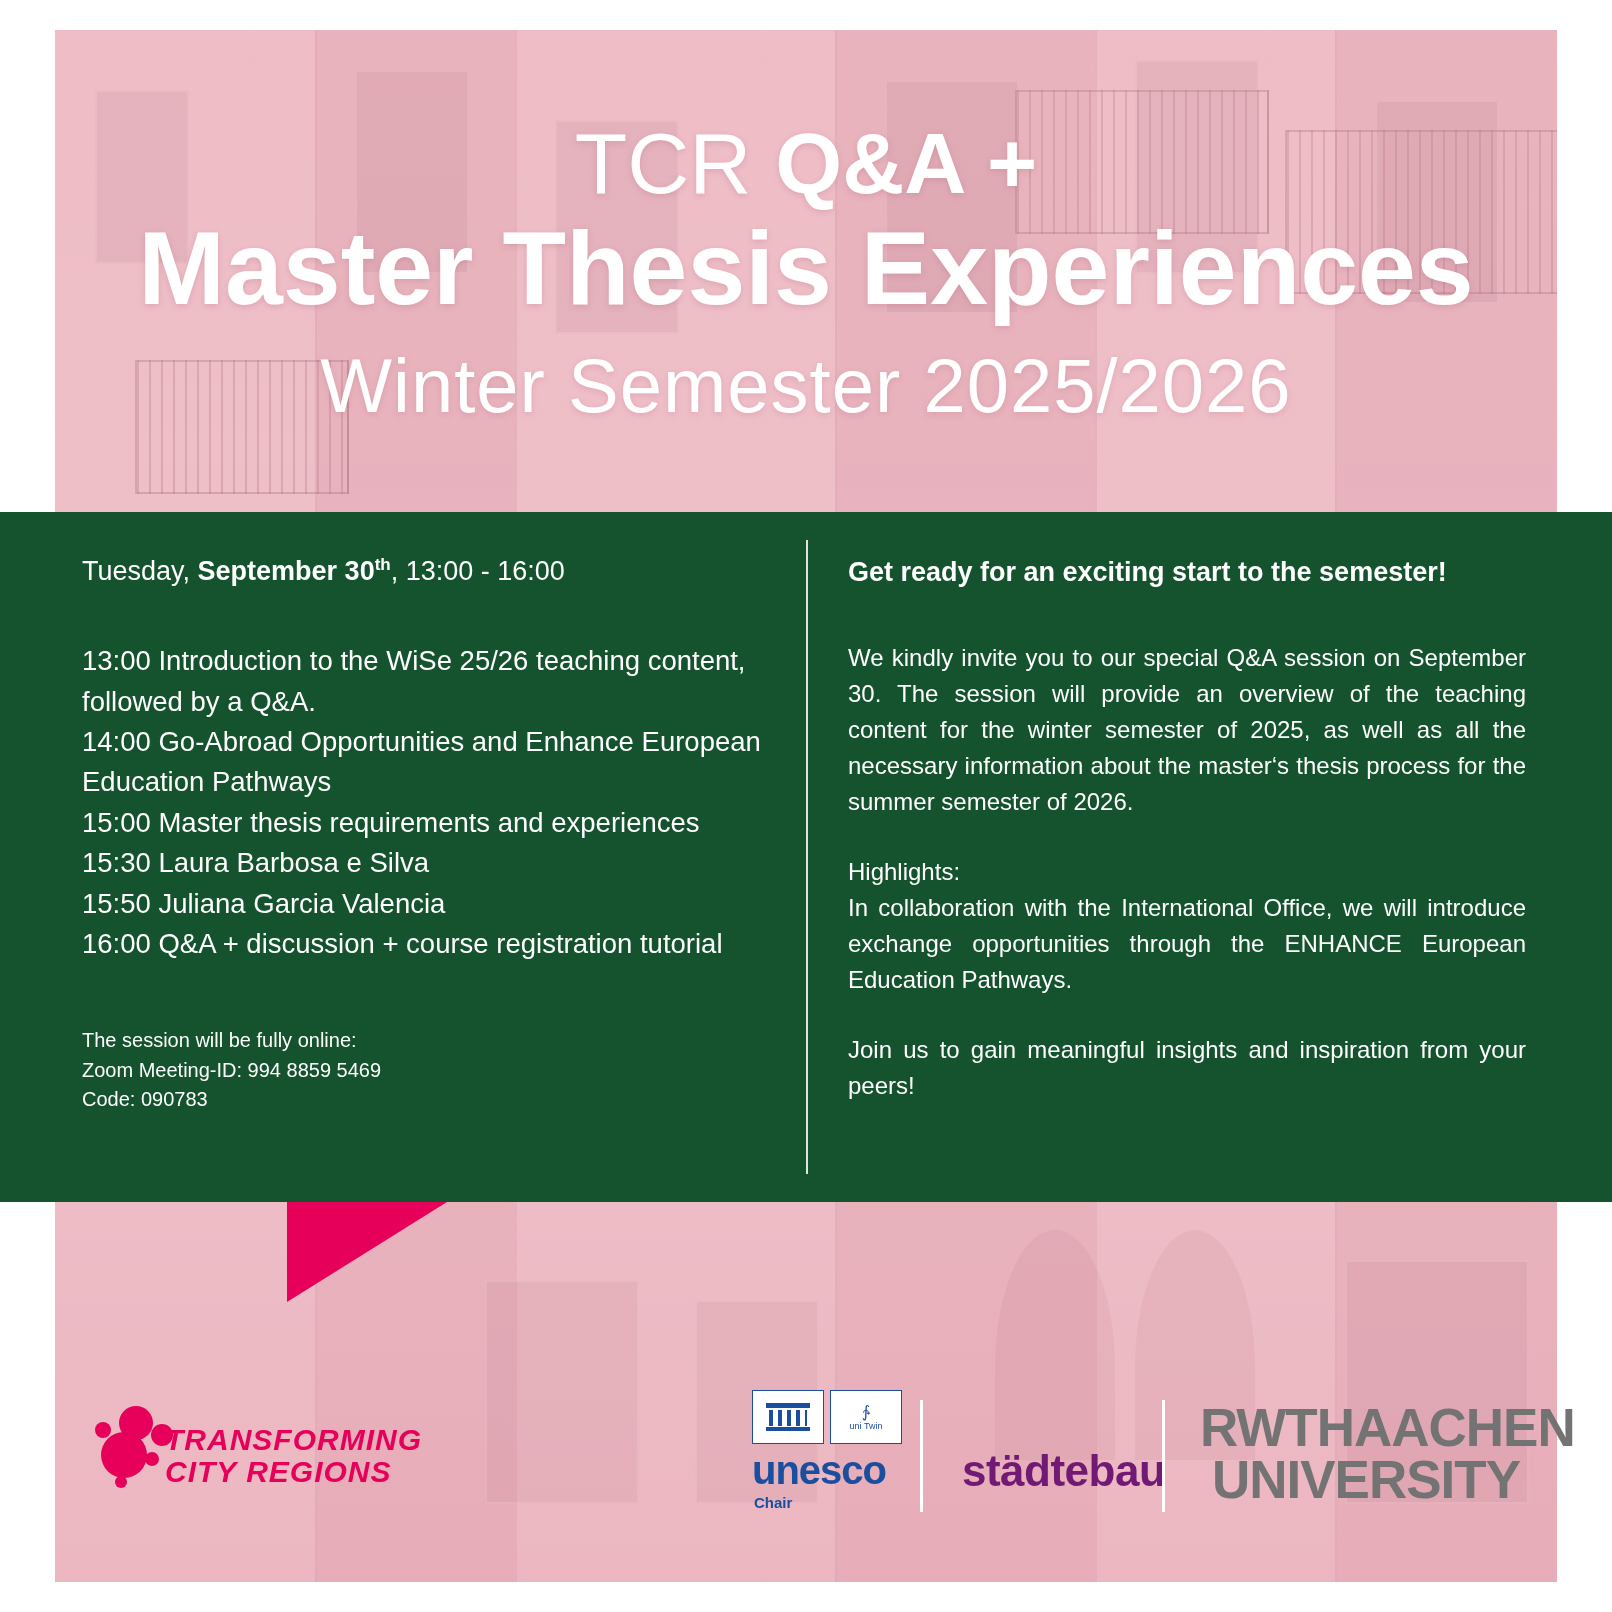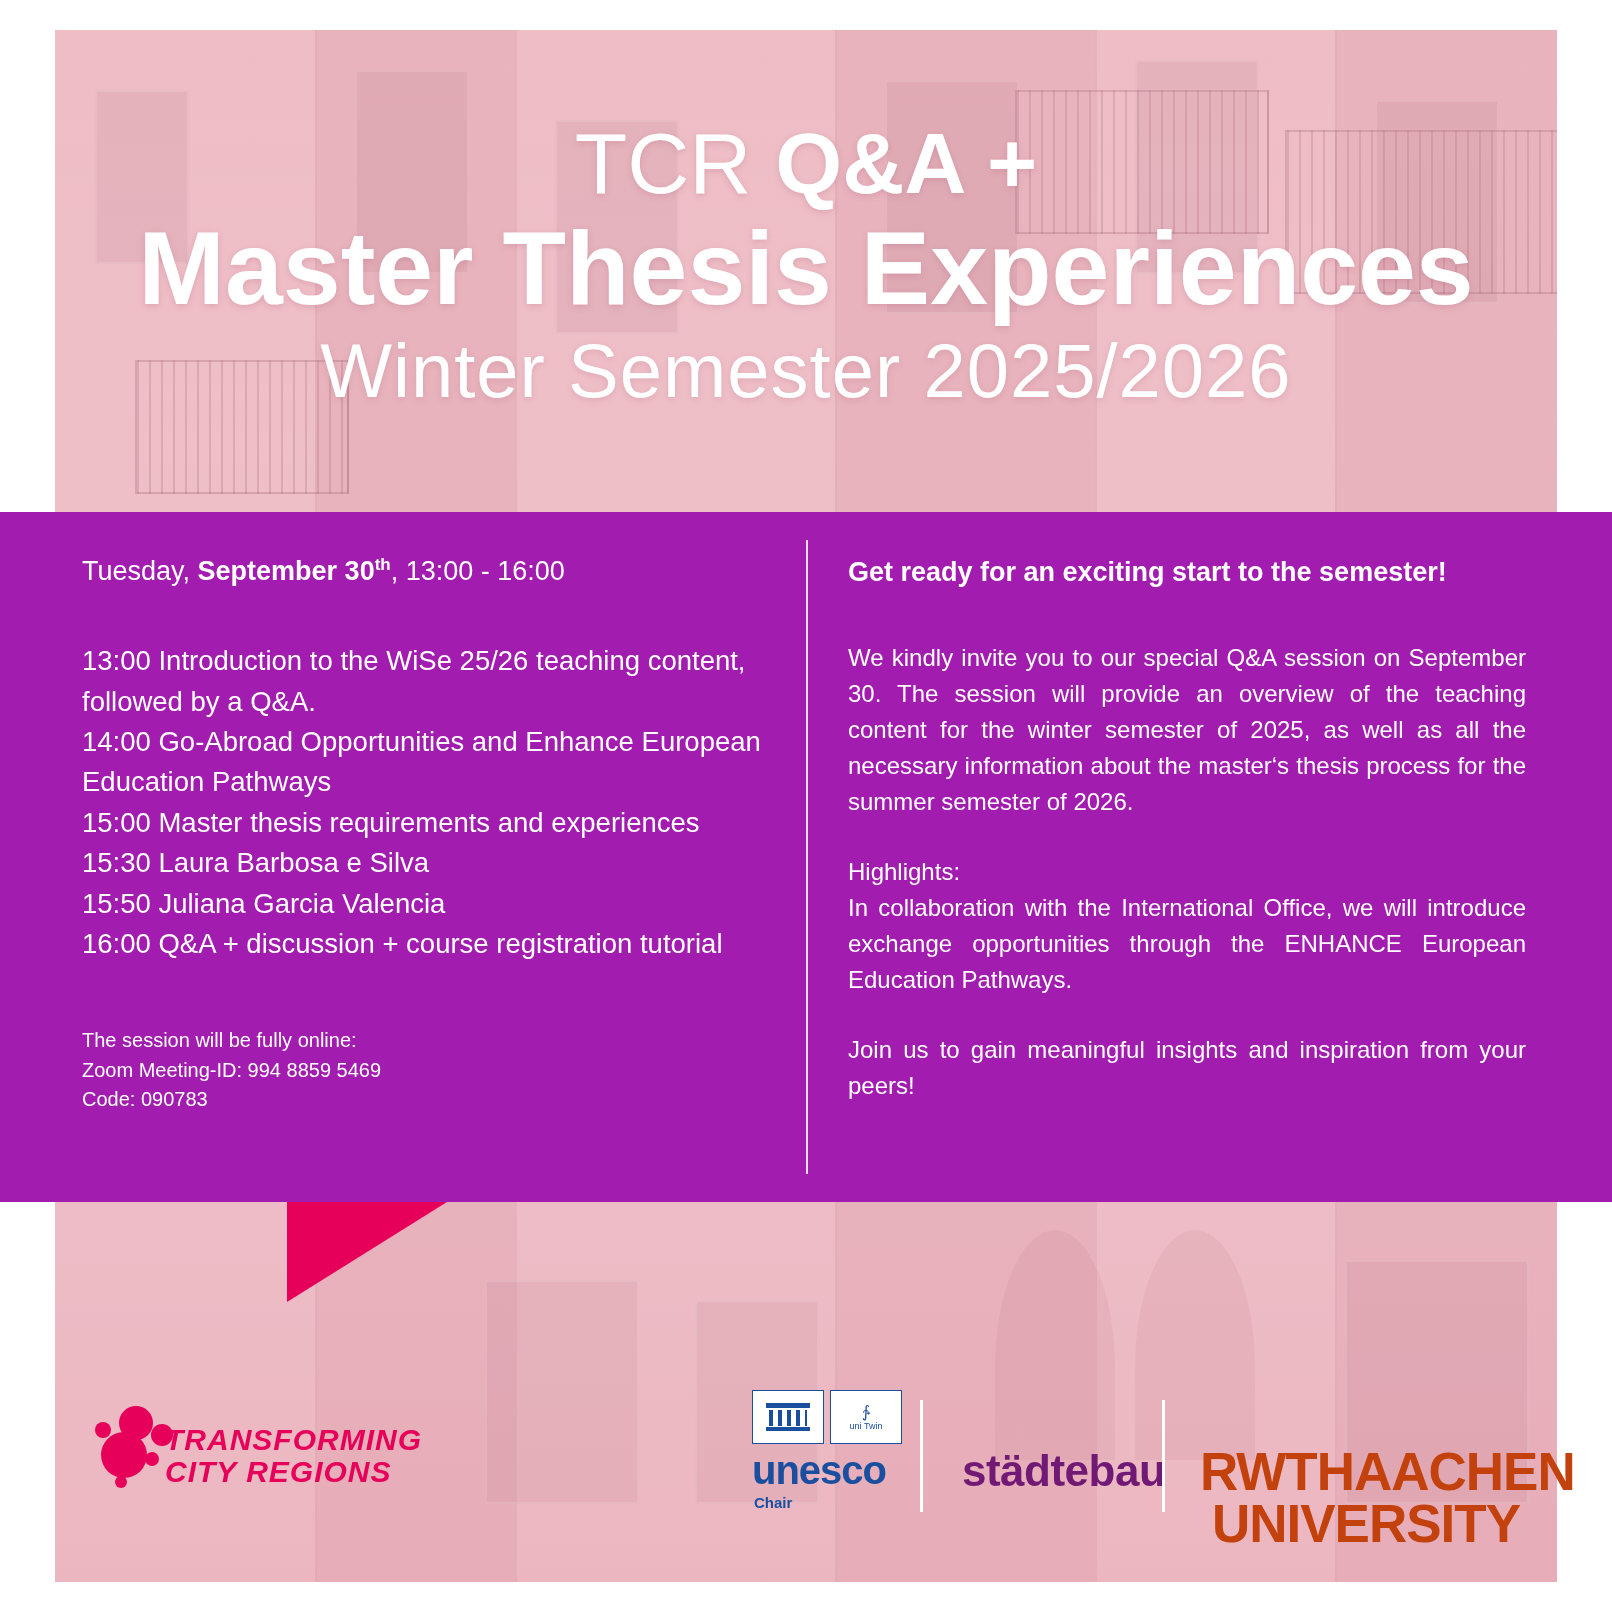--- a/index.html
+++ b/index.html
@@ -95,33 +95,33 @@
     font-size: 104px;
     line-height: 1.05;
     font-weight: 700;
     margin: 8px 0 0 0;
     text-shadow: 0 2px 6px rgba(170,90,115,0.25);
   }
   .title-line3 {
     font-size: 76px;
     line-height: 1.1;
     font-weight: 300;
-    margin: 6px 0 0 0;
+    margin: 21px 0 0 0;
     letter-spacing: 1px;
     text-shadow: 0 2px 6px rgba(170,90,115,0.22);
   }
 
   
   .panel {
     position: absolute;
     left: 0;
     top: 512px;
     width: 1612px;
     height: 690px;
-    background: #a21caf;
+    background: #14532d;
     color: #ffffff;
   }
   .panel .divider {
     position: absolute;
     left: 806px;
     top: 28px;
     width: 2px;
     height: 634px;
     background: rgba(255,255,255,0.85);
   }
@@ -284,26 +284,25 @@
     color: #701a75;
     font-size: 44px;
     font-weight: 700;
     letter-spacing: -0.5px;
   }
 
   .rwth {
     position: absolute;
     left: 1200px;
     top: 12px;
-    color: #c2410c;
+    color: #737373;
     font-weight: 700;
     line-height: 0.98;
     text-align: right;
     width: 320px;
-    margin-top: 44px;
   }
   .rwth .r1 { font-size: 53px; display: block; letter-spacing: -1px; }
   .rwth .r2 { font-size: 53px; display: block; letter-spacing: -1px; }
 </style>
 </head>
 <body>
 
 <div class="poster">
 
   <div class="photo">

